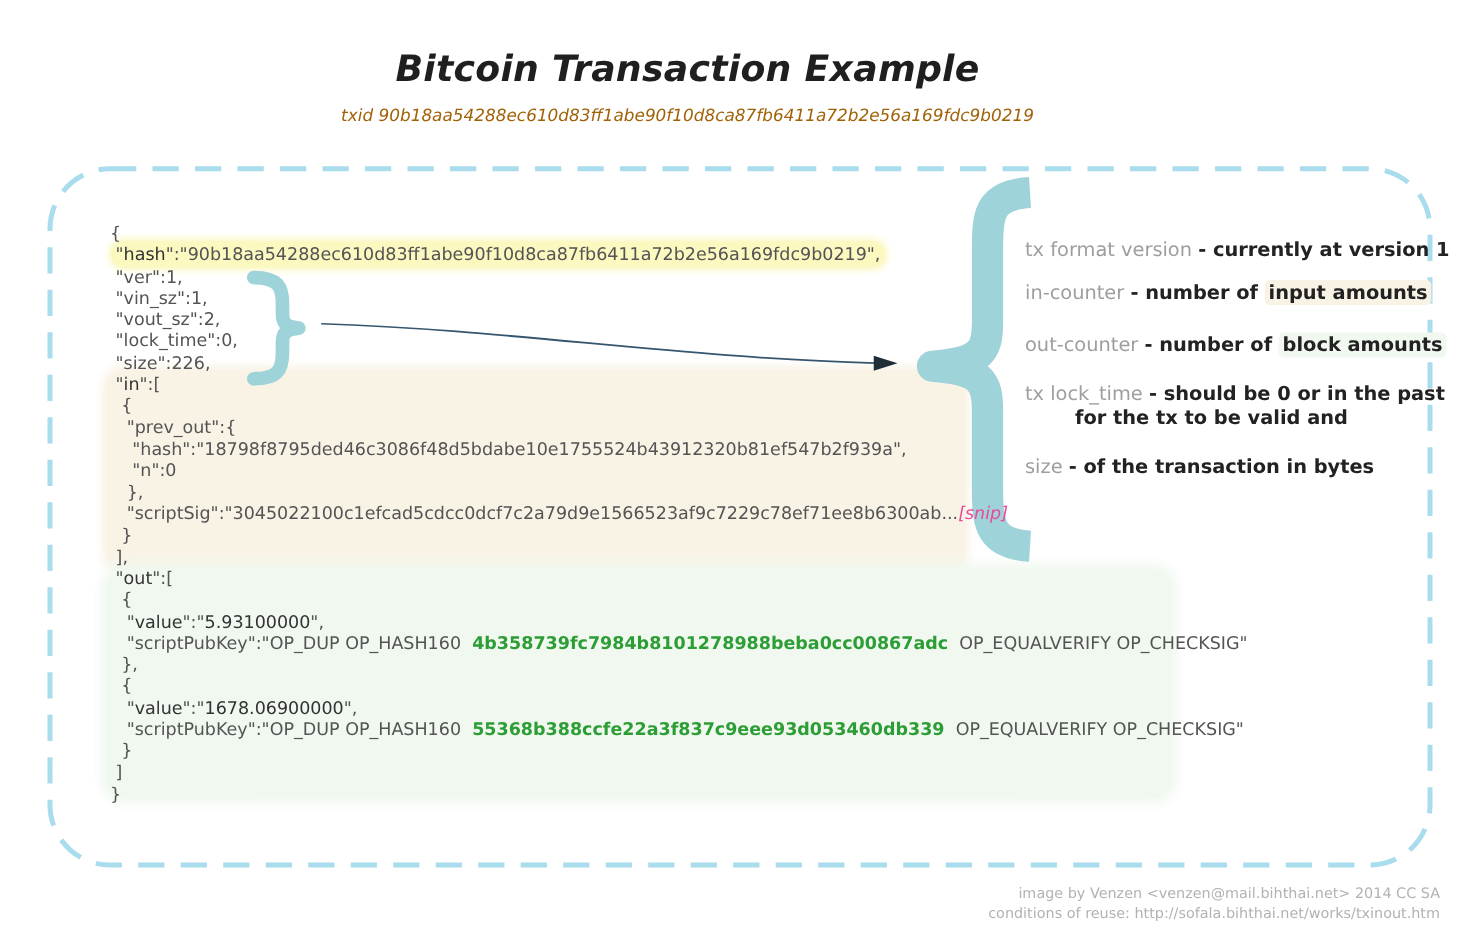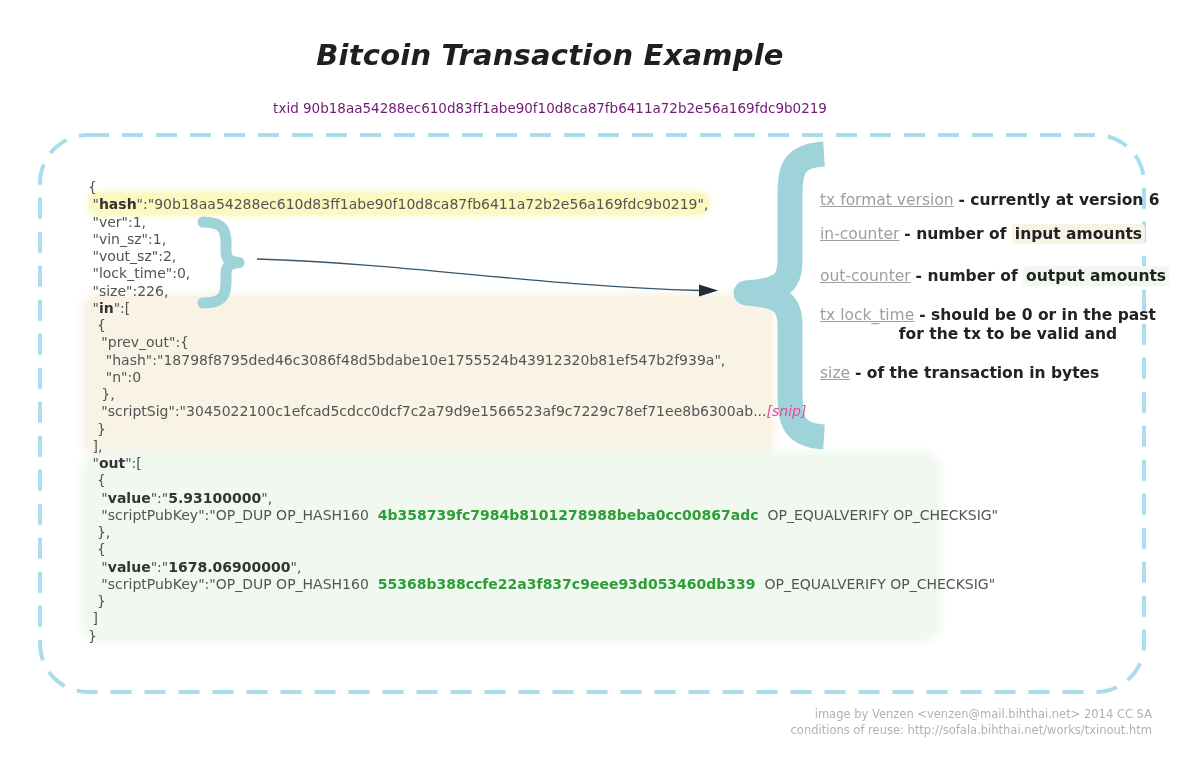--- a/index.html
+++ b/index.html
@@ -9,54 +9,54 @@
     --arrow:#35566e;
   }
   *{margin:0;padding:0;box-sizing:border-box;}
   html,body{width:1185px;height:758px;background:#ffffff;overflow:hidden;
     font-family:"DejaVu Sans","Liberation Sans",sans-serif;}
   #canvas{position:relative;width:1185px;height:758px;background:#fff;}
 
   
   .header{position:absolute;left:0;top:38px;width:1100px;text-align:center;}
   .title{font-size:29px;font-weight:bold;font-style:italic;color:var(--title);letter-spacing:.2px;}
-  .subtitle{margin-top:28px;font-size:13.5px;color:#701a75;}
+  .subtitle{margin-top:13px;font-size:13.5px;font-style:italic;color:#a16207;}
 
   
   .slab{position:absolute;}
   .slab-yellow{left:89px;top:193px;width:619px;height:21px;border-radius:10px;
     background:var(--yellow);box-shadow:0 0 6px 2px var(--yellow);}
   .slab-cream{left:85px;top:296px;width:687px;height:160px;border-radius:14px;
     background:var(--cream);box-shadow:0 0 8px 3px var(--cream);}
   .slab-mint{left:85px;top:455px;width:852px;height:184px;border-radius:16px;
     background:var(--mint);box-shadow:0 0 10px 4px var(--mint);}
 
   
   .code{position:absolute;left:88px;top:179px;font-size:14px;line-height:17.25px;
     color:var(--code);white-space:pre;}
   .code-line{height:17.25px;}
   .seg-n{color:var(--code);}
-  .seg-b{color:var(--codebold);font-weight:bold;}
+  .seg-b{color:var(--codebold);font-weight:normal;}
   .seg-g{color:var(--green);font-weight:bold;}
   .seg-sn{color:#ec4899;font-style:italic;}
 
   
   .annotations{position:absolute;left:820px;top:0;width:340px;}
   .ann{position:absolute;left:0;font-size:15.5px;line-height:19px;white-space:nowrap;}
   .ann:nth-child(1){top:191px;}
   .ann:nth-child(2){top:225px;}
   .ann:nth-child(3){top:267px;}
   .ann:nth-child(4){top:306px;}
   .ann:nth-child(5){top:364px;}
-  .ann-label{color:var(--labelgray);font-weight:400;text-decoration:underline;}
+  .ann-label{color:var(--labelgray);font-weight:400;}
   .ann-part{color:var(--descdark);font-weight:700;}
   .ann-part.hl-cream{background:var(--cream);border-radius:4px;padding:1px 3px;}
   .ann-part.hl-mint{background:var(--mint);border-radius:4px;padding:1px 3px;}
   .ann-extra{color:var(--descdark);font-weight:700;}
-  .ann-extra-0{margin-left:40px;text-align:center;}
+  .ann-extra-0{margin-left:40px;}
   .ann-extra-1{margin-left:121px;}
 
   
   .footer{position:absolute;right:33px;top:707px;text-align:right;
     font-size:11.5px;color:var(--footer);line-height:15.5px;}
 
   
   svg.overlay{position:absolute;left:0;top:0;pointer-events:none;}
 </style>
 </head>
@@ -79,23 +79,23 @@
              C229,263.5 226,266 226,274 L226,282 C226,296 222,303 203,303" fill="none" style="stroke:var(--teal)" stroke-width="11" stroke-linecap="round" stroke-linejoin="round"></path>
     <path d="M257,259 C410,264 540,286 700,290.5" fill="none" style="stroke:var(--arrow)" stroke-width="1.4"></path>
     <polygon points="699,284.5 718,290.5 699,296.5" style="fill:#1f2d38"></polygon>
     <path d="M824,154 C793,156 790,169 790,197 L790,258 C790,281 785,290 746,293
              C785,296 790,305 790,328 L790,392 C790,421 793,435 824,437" fill="none" style="stroke:var(--teal)" stroke-width="25" stroke-linecap="butt" stroke-linejoin="round"></path>
   </svg>
 
   <div class="code"><div class="code-line"><span class="seg-n">{</span></div><div class="code-line"><span class="seg-n"> "</span><span class="seg-b">hash</span><span class="seg-n">":"90b18aa54288ec610d83ff1abe90f10d8ca87fb6411a72b2e56a169fdc9b0219",</span></div><div class="code-line"><span class="seg-n"> "ver":1,</span></div><div class="code-line"><span class="seg-n"> "vin_sz":1,</span></div><div class="code-line"><span class="seg-n"> "vout_sz":2,</span></div><div class="code-line"><span class="seg-n"> "lock_time":0,</span></div><div class="code-line"><span class="seg-n"> "size":226,</span></div><div class="code-line"><span class="seg-n"> "</span><span class="seg-b">in</span><span class="seg-n">":[</span></div><div class="code-line"><span class="seg-n">  {</span></div><div class="code-line"><span class="seg-n">   "prev_out":{</span></div><div class="code-line"><span class="seg-n">    "hash":"18798f8795ded46c3086f48d5bdabe10e1755524b43912320b81ef547b2f939a",</span></div><div class="code-line"><span class="seg-n">    "n":0</span></div><div class="code-line"><span class="seg-n">   },</span></div><div class="code-line"><span class="seg-n">   "scriptSig":"3045022100c1efcad5cdcc0dcf7c2a79d9e1566523af9c7229c78ef71ee8b6300ab...</span><span class="seg-sn">[snip]</span></div><div class="code-line"><span class="seg-n">  }</span></div><div class="code-line"><span class="seg-n"> ],</span></div><div class="code-line"><span class="seg-n"> "</span><span class="seg-b">out</span><span class="seg-n">":[</span></div><div class="code-line"><span class="seg-n">  {</span></div><div class="code-line"><span class="seg-n">   "</span><span class="seg-b">value</span><span class="seg-n">":"</span><span class="seg-b">5.93100000</span><span class="seg-n">",</span></div><div class="code-line"><span class="seg-n">   "scriptPubKey":"OP_DUP OP_HASH160  </span><span class="seg-g">4b358739fc7984b8101278988beba0cc00867adc</span><span class="seg-n">  OP_EQUALVERIFY OP_CHECKSIG"</span></div><div class="code-line"><span class="seg-n">  },</span></div><div class="code-line"><span class="seg-n">  {</span></div><div class="code-line"><span class="seg-n">   "</span><span class="seg-b">value</span><span class="seg-n">":"</span><span class="seg-b">1678.06900000</span><span class="seg-n">",</span></div><div class="code-line"><span class="seg-n">   "scriptPubKey":"OP_DUP OP_HASH160  </span><span class="seg-g">55368b388ccfe22a3f837c9eee93d053460db339</span><span class="seg-n">  OP_EQUALVERIFY OP_CHECKSIG"</span></div><div class="code-line"><span class="seg-n">  }</span></div><div class="code-line"><span class="seg-n"> ]</span></div><div class="code-line"><span class="seg-n">}</span></div></div>
 
   <div class="annotations">
-      <div class="ann"><span class="ann-label">tx format version</span> <span class="ann-part">- currently at version 6</span></div>
+      <div class="ann"><span class="ann-label">tx format version</span> <span class="ann-part">- currently at version 1</span></div>
       <div class="ann"><span class="ann-label">in-counter</span> <span class="ann-part">- number of </span><span class="ann-part hl-cream">input amounts</span></div>
-      <div class="ann"><span class="ann-label">out-counter</span> <span class="ann-part">- number of </span><span class="ann-part hl-mint">output amounts</span></div>
+      <div class="ann"><span class="ann-label">out-counter</span> <span class="ann-part">- number of </span><span class="ann-part hl-mint">block amounts</span></div>
       <div class="ann"><span class="ann-label">tx lock_time</span> <span class="ann-part">- should be 0 or in the past</span><div class="ann-extra ann-extra-0">for the tx to be valid and</div></div>
       <div class="ann"><span class="ann-label">size</span> <span class="ann-part">- of the transaction in bytes</span></div>
     </div>
 
   <div class="footer">
     <div>image by Venzen &lt;venzen@mail.bihthai.net&gt; 2014 CC SA</div>
     <div>conditions of reuse: http://sofala.bihthai.net/works/txinout.htm</div>
   </div>
 
 </div>

